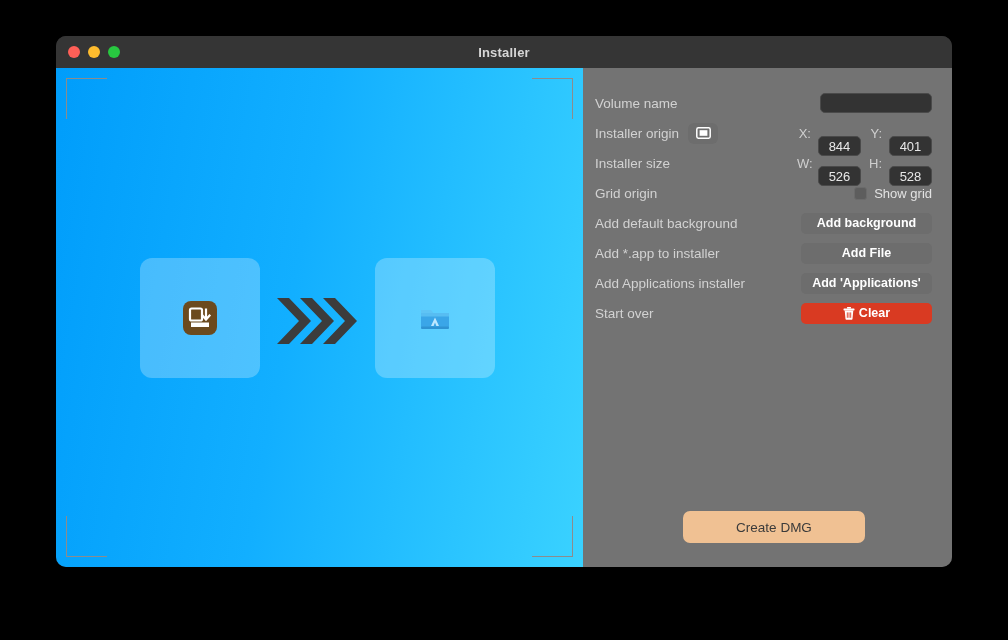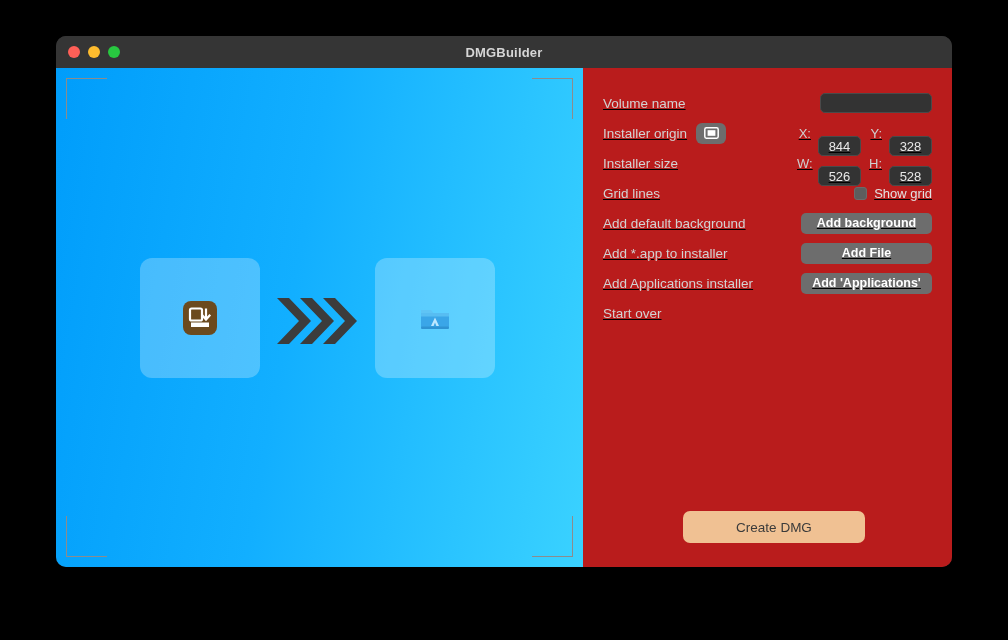--- a/index.html
+++ b/index.html
@@ -105,25 +105,24 @@
     left: 219px;
     top: 228px;
     width: 82px;
     height: 50px;
   }
 
   
   #settings-pane {
     width: 369px;
     height: 499px;
-    background: #b91c1c;
+    background: #737373;
     position: relative;
     box-sizing: border-box;
-    padding: 20px 20px 0 20px;
-    text-decoration: underline;
+    padding: 20px 20px 0 12px;
   }
 
   .row {
     display: flex;
     align-items: center;
     height: 30px;
     margin-bottom: 0px;
   }
   .row-label {
     font-size: 13.5px;
@@ -219,21 +218,21 @@
 <body>
 
 <div id="app-window">
 
   <div id="titlebar">
     <div id="traffic-lights">
       <div class="light close"></div>
       <div class="light min"></div>
       <div class="light max"></div>
     </div>
-    <div id="window-title">DMGBuilder</div>
+    <div id="window-title">Installer</div>
   </div>
 
   <div id="window-body">
 
     <div id="preview-pane">
       <div class="crop-mark crop-tl"></div>
       <div class="crop-mark crop-tr"></div>
       <div class="crop-mark crop-bl"></div>
       <div class="crop-mark crop-br"></div>
 
@@ -277,37 +276,37 @@
         <div class="icon-button">
           <svg width="15" height="12" viewBox="0 0 15 12">
             <rect x="0.8" y="0.8" width="13.4" height="10.4" rx="1.6" fill="none" stroke="#ffffff" stroke-width="1.5"></rect>
             <rect x="3.6" y="3.2" width="7.8" height="5.6" fill="#ffffff"></rect>
           </svg>
         </div>
         <div class="row-right">
           <div class="axis-label">X:</div>
           <div class="text-field field-num">844</div>
           <div class="axis-label">Y:</div>
-          <div class="text-field field-num">328</div>
+          <div class="text-field field-num">401</div>
         </div>
       </div>
 
       <div class="row">
         <div class="row-label">Installer size</div>
         <div class="row-right">
           <div class="axis-label">W:</div>
           <div class="text-field field-num">526</div>
           <div class="axis-label">H:</div>
           <div class="text-field field-num">528</div>
         </div>
       </div>
 
 
       <div class="row">
-        <div class="row-label">Grid lines</div>
+        <div class="row-label">Grid origin</div>
         <div class="row-right">
           <div class="checkbox"></div>
           <div class="checkbox-label">Show grid</div>
         </div>
       </div>
 
       <div class="row">
         <div class="row-label">Add default background</div>
         <div class="row-right">
           <div class="action-button">Add background</div>
@@ -323,19 +322,30 @@
 
       <div class="row">
         <div class="row-label">Add Applications installer</div>
         <div class="row-right">
           <div class="action-button">Add 'Applications'</div>
         </div>
       </div>
 
       <div class="row">
         <div class="row-label">Start over</div>
+        <div class="row-right">
+          <div class="action-button danger">
+            <svg width="12" height="13" viewBox="0 0 12 13">
+              <rect x="0.5" y="1.6" width="11" height="1.8" rx="0.6" fill="#ffffff"></rect>
+              <rect x="4" y="0" width="4" height="1.6" rx="0.5" fill="#ffffff"></rect>
+              <path d="M1.7 3.6 h8.6 l-0.8 8.4 a0.8 0.8 0 0 1 -0.8 0.7 h-5.4 a0.8 0.8 0 0 1 -0.8 -0.7 Z" fill="#ffffff"></path>
+              <path d="M4.3 5.4 v5.4 M6 5.4 v5.4 M7.7 5.4 v5.4" stroke="#d93a22" stroke-width="0.9"></path>
+            </svg>
+            <span>Clear</span>
+          </div>
+        </div>
       </div>
 
       <div id="create-dmg-button">Create DMG</div>
 
     </div>
   </div>
 </div>
 
 </body></html>

